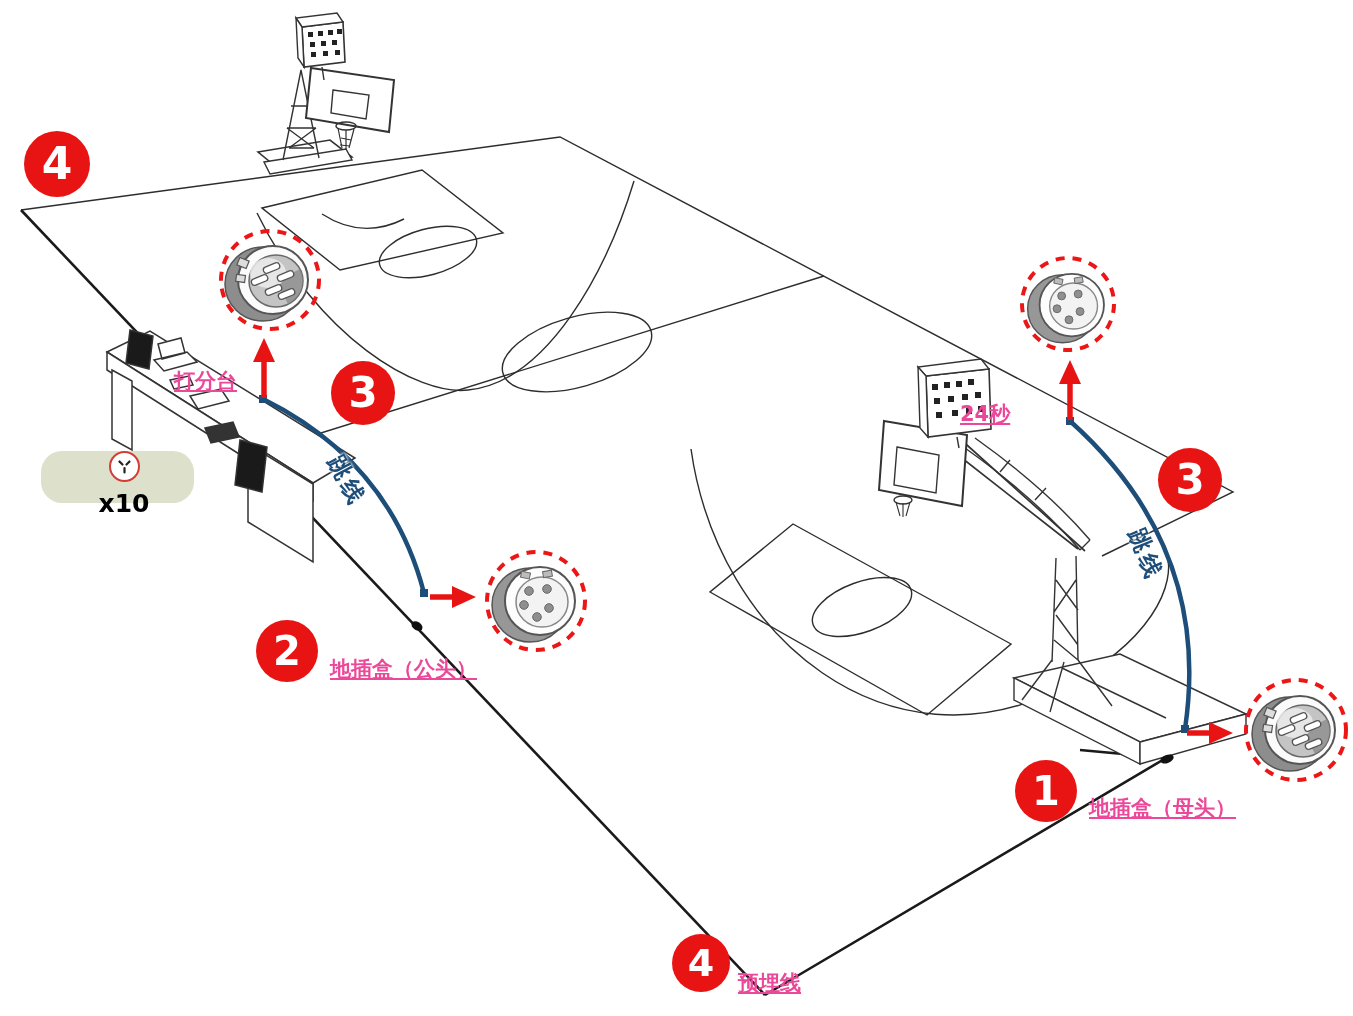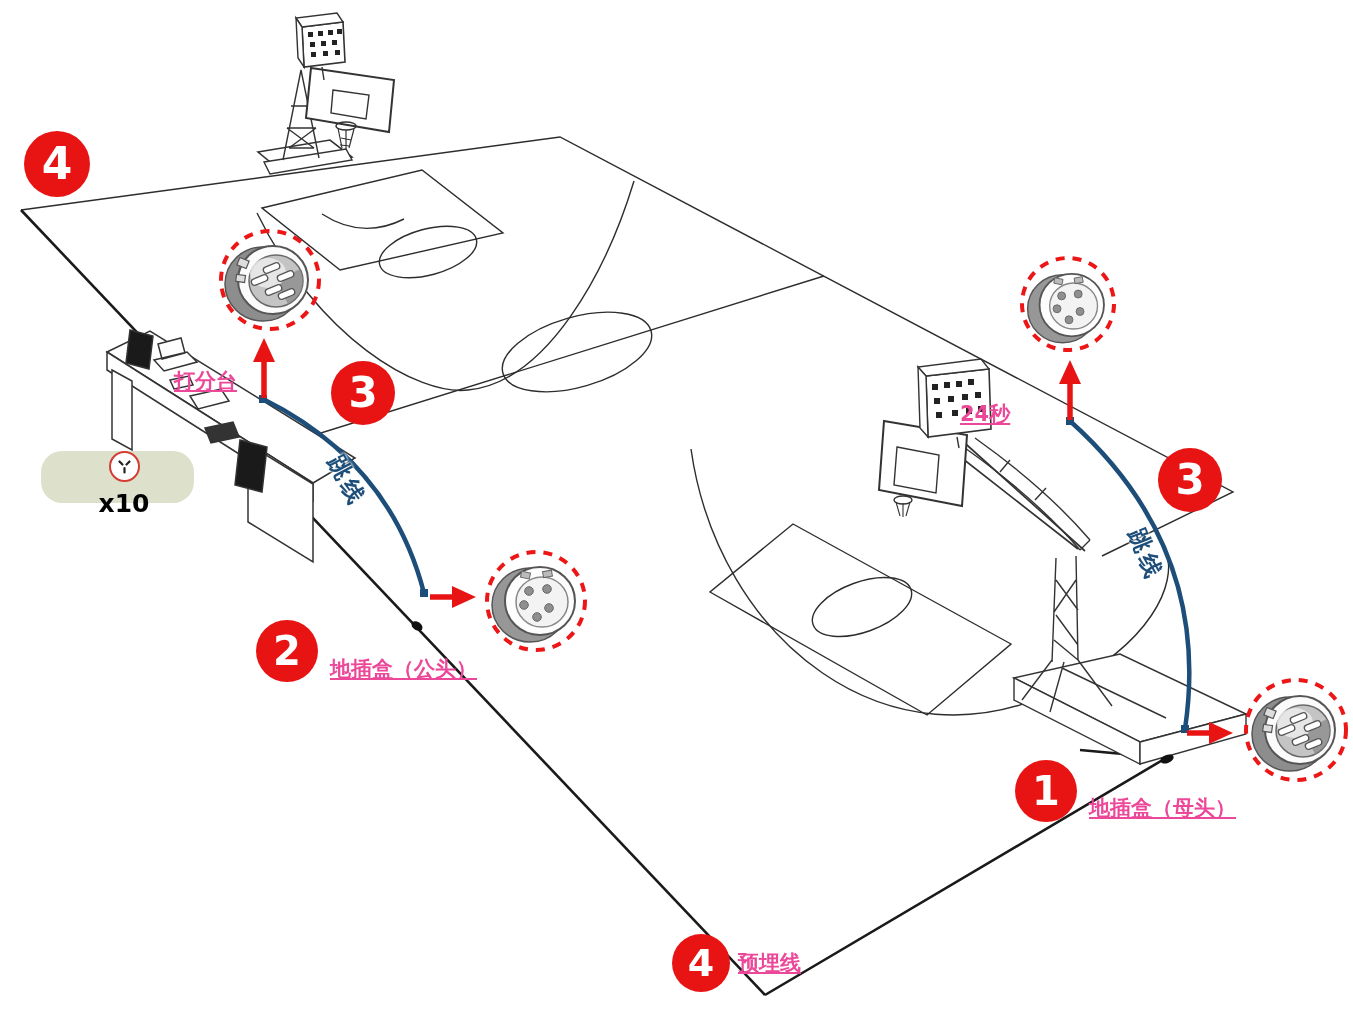--- a/index.html
+++ b/index.html
@@ -14,21 +14,21 @@
   #b4tl{left:24px;top:131px;width:66px;height:66px;font-size:44px;}
   #b3l{left:331px;top:361px;width:64px;height:64px;font-size:42px;}
   #b2{left:256px;top:620px;width:62px;height:62px;font-size:40px;}
   #b1{left:1015px;top:760px;width:62px;height:62px;font-size:40px;}
   #b3r{left:1158px;top:448px;width:64px;height:64px;font-size:42px;}
   #b4b{left:672px;top:934px;width:58px;height:58px;font-size:38px;}
   #lbl-scoring{left:174px;top:367px;}
   #lbl-24s{left:960px;top:400px;}
   #lbl-male{left:330px;top:647px;margin-top:8px;}
   #lbl-female{left:1089px;top:778px;margin-top:16px;}
-  #lbl-buried{left:738px;top:949px;}
+  #lbl-buried{left:738px;top:969px;}
   #wire-l{left:348px;top:450px;transform:rotate(62deg);transform-origin:left top;}
   #wire-r{left:1150px;top:524px;transform:rotate(68deg);transform-origin:left top;}
   .pill{position:absolute;left:41px;width:153px;height:52px;background:#dde1cc;border-radius:21px;
         display:flex;align-items:center;gap:7px;padding-left:13px;box-sizing:border-box;z-index:30;flex-direction:column;}
   .picon{width:31px;height:31px;border-radius:50%;background:#fff;border:2px solid #d53c33;
          display:flex;align-items:center;justify-content:center;box-sizing:border-box;flex:0 0 auto;}
   .pill .cnt{font-size:25px;font-weight:bold;color:#000;}
   #pill1{top:451px;}
   #pill2{top:517px;}
 </style>

